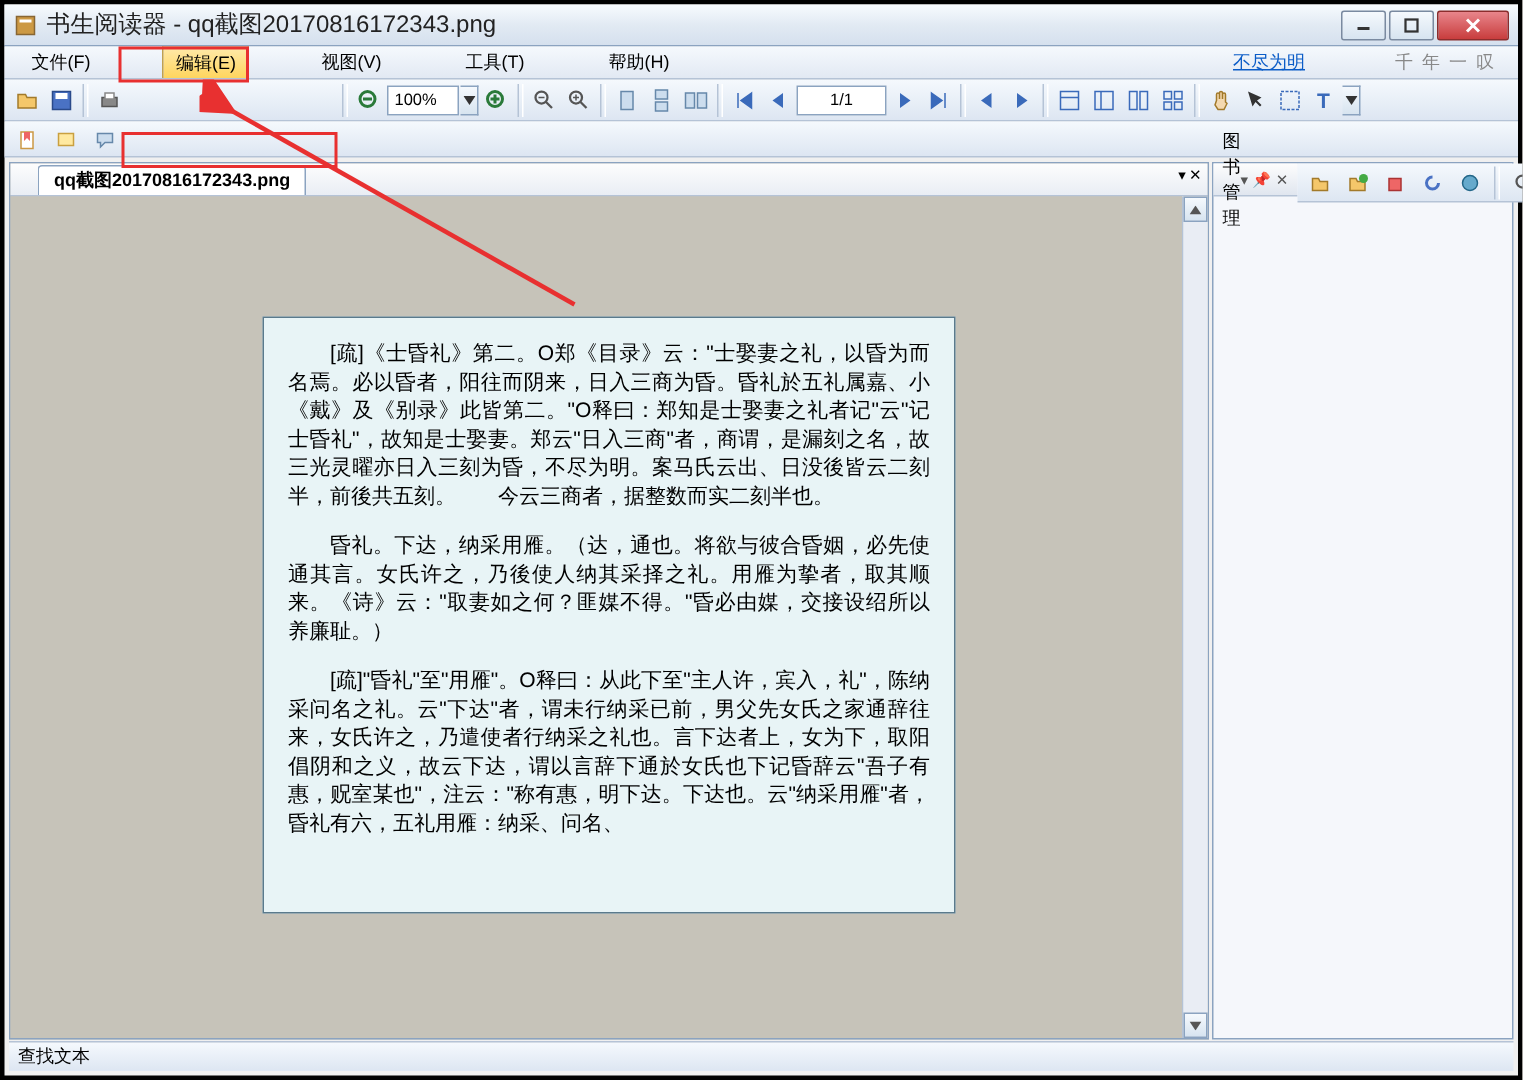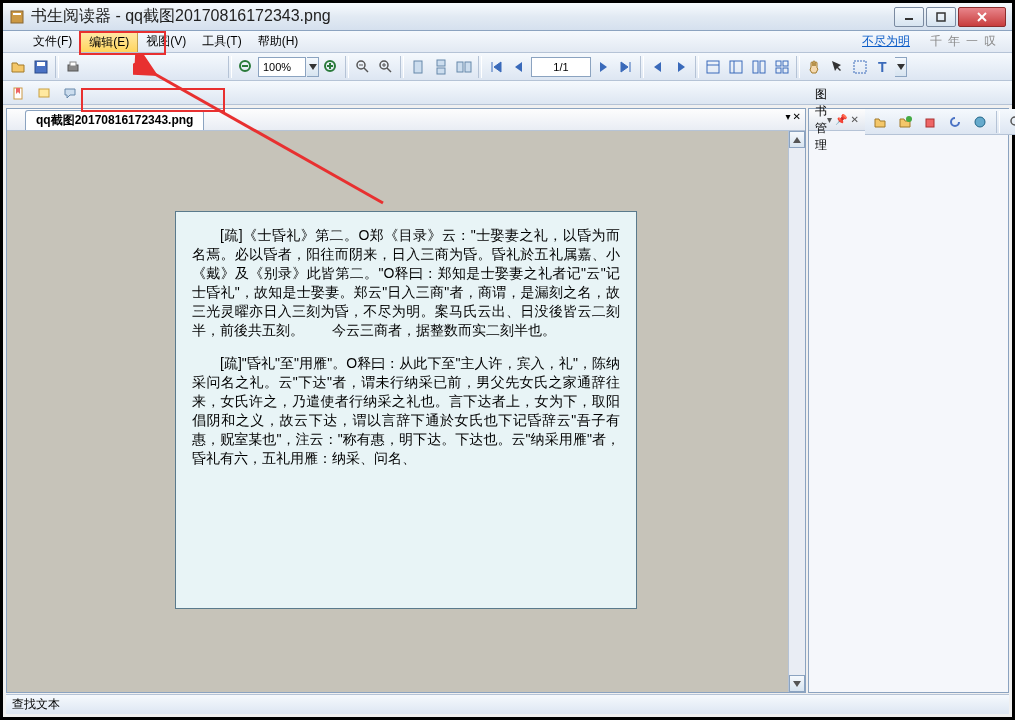--- a/index.html
+++ b/index.html
@@ -11,21 +11,21 @@
 
 .titlebar { height: 28px; background: linear-gradient(to bottom, #f7fbfe 0%, #e2eaf3 50%, #d5e0ee 100%); display: flex; align-items: center; padding: 0 6px; border-bottom: 1px solid #8ba3c0; }
 .titlebar-icon { width: 16px; height: 16px; margin-right: 6px; }
 .titlebar-text { font-size: 16px; color: #222; flex: 1; }
 .win-btns { display: flex; gap: 2px; }
 .win-btn { width: 30px; height: 20px; border: 1px solid #7a8aa0; background: linear-gradient(#f5f9fd,#d7e4f0); display: flex; align-items: center; justify-content: center; border-radius: 2px; }
 .win-btn.close { width: 48px; background: linear-gradient(#e8858b,#c83d3d); border-color: #8b2d2d; color: #fff; }
 .win-btn svg { display: block; }
 
 
-.menubar { height: 22px; background: linear-gradient(#f5f9fd,#e2e9f3); border-bottom: 1px solid #b5c3d6; display: flex; align-items: stretch; padding-left: 22px; font-size: 12px; position: relative; }
+.menubar { height: 22px; background: linear-gradient(#f5f9fd,#e2e9f3); border-bottom: 1px solid #b5c3d6; display: flex; align-items: stretch; padding-left: 10px; font-size: 12px; position: relative; gap: 40px; }
 .menu-item { padding: 0 8px; display: flex; align-items: center; cursor: default; }
 .menu-item.open { background: linear-gradient(#ffe9a8,#ffd55e); border: 1px solid #c0a050; border-bottom: none; }
 .menu-link { color: #0b5cc7; text-decoration: underline; margin-left: auto; margin-right: 20px; display: flex; align-items: center; font-size: 12px; }
 .menu-slogan { color: #888; font-size: 12px; display: flex; align-items: center; margin-right: 10px; letter-spacing: 6px; }
 
 
 .red-box { position: absolute; border: 2px solid #e83030; pointer-events: none; z-index: 50; }
 
 
 .dropdown { position: absolute; top: 50px; left: 78px; width: 145px; background: linear-gradient(#f7f9fc,#eef2f8); border: 1px solid #98a6bb; z-index: 20; box-shadow: 2px 2px 4px rgba(0,0,0,.2); }
@@ -324,20 +324,21 @@
       <div class="doc-tabbar">
         <div class="doc-tab">qq截图20170816172343.png</div>
         <div class="doc-tabbar-right">
           <span>▾</span>
           <span>✕</span>
         </div>
       </div>
       <div class="doc-view">
         <div class="page">
           <p>[疏]《士昏礼》第二。O郑《目录》云："士娶妻之礼，以昏为而名焉。必以昏者，阳往而阴来，日入三商为昏。昏礼於五礼属嘉、小《戴》及《别录》此皆第二。"O释曰：郑知是士娶妻之礼者记"云"记士昏礼"，故知是士娶妻。郑云"日入三商"者，商谓，是漏刻之名，故三光灵曜亦日入三刻为昏，不尽为明。案马氏云出、日没後皆云二刻半，前後共五刻。　　今云三商者，据整数而实二刻半也。</p>
+          <p>昏礼。下达，纳采用雁。（达，通也。将欲与彼合昏姻，必先使通其言。女氏许之，乃後使人纳其采择之礼。用雁为挚者，取其顺来。《诗》云："取妻如之何？匪媒不得。"昏必由媒，交接设绍所以养廉耻。）</p>
           <p>[疏]"昏礼"至"用雁"。O释曰：从此下至"主人许，宾入，礼"，陈纳采问名之礼。云"下达"者，谓未行纳采已前，男父先女氏之家通辞往来，女氏许之，乃遣使者行纳采之礼也。言下达者上，女为下，取阳倡阴和之义，故云下达，谓以言辞下通於女氏也下记昏辞云"吾子有惠，贶室某也"，注云："称有惠，明下达。下达也。云"纳采用雁"者，昏礼有六，五礼用雁：纳采、问名、</p>
         </div>
       </div>
       <div class="vscroll">
         <div class="sb-btn">
             <svg width="8" height="6">
               <path d="M4 0L0 6h8z" fill="#555"></path>
             </svg>
           </div>
         <div class="sb-track"></div>

